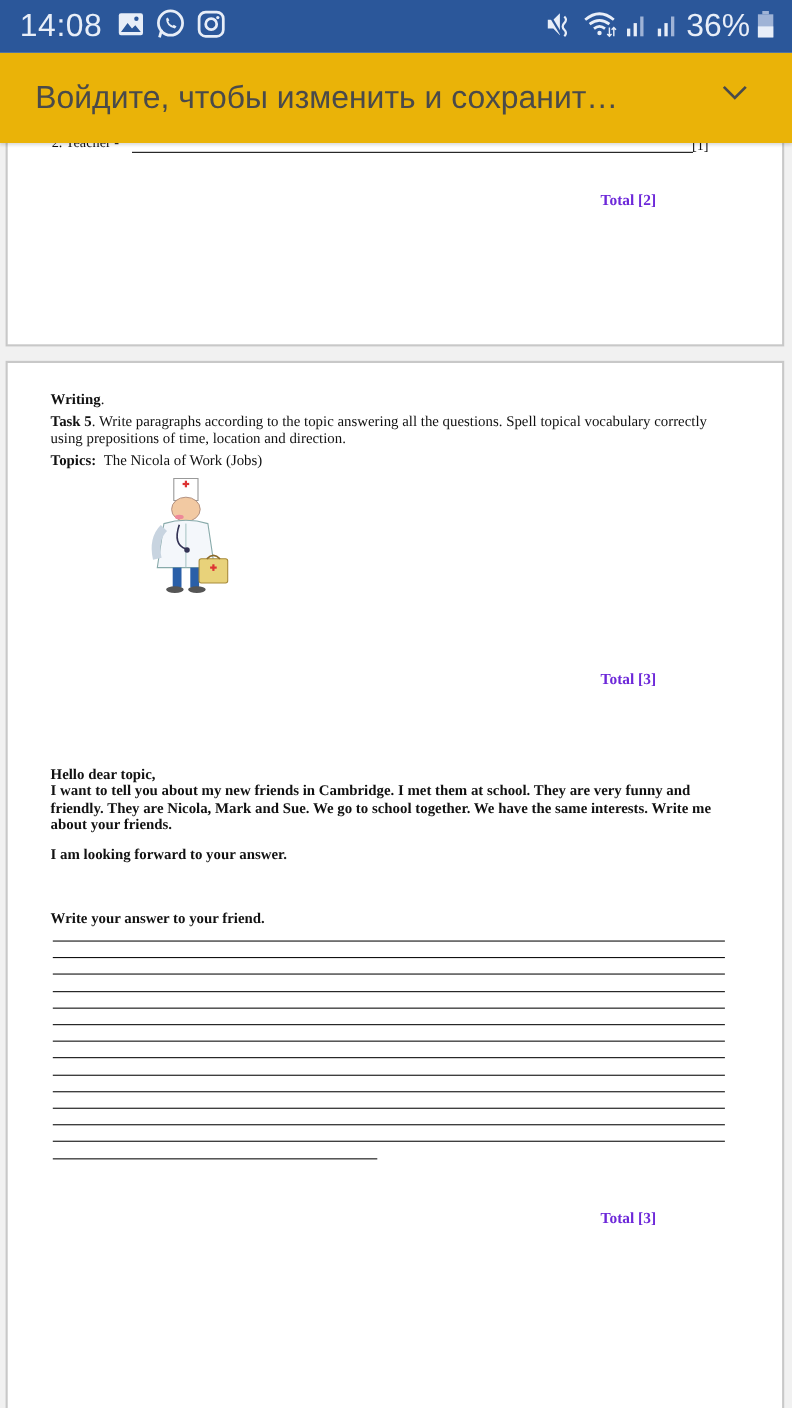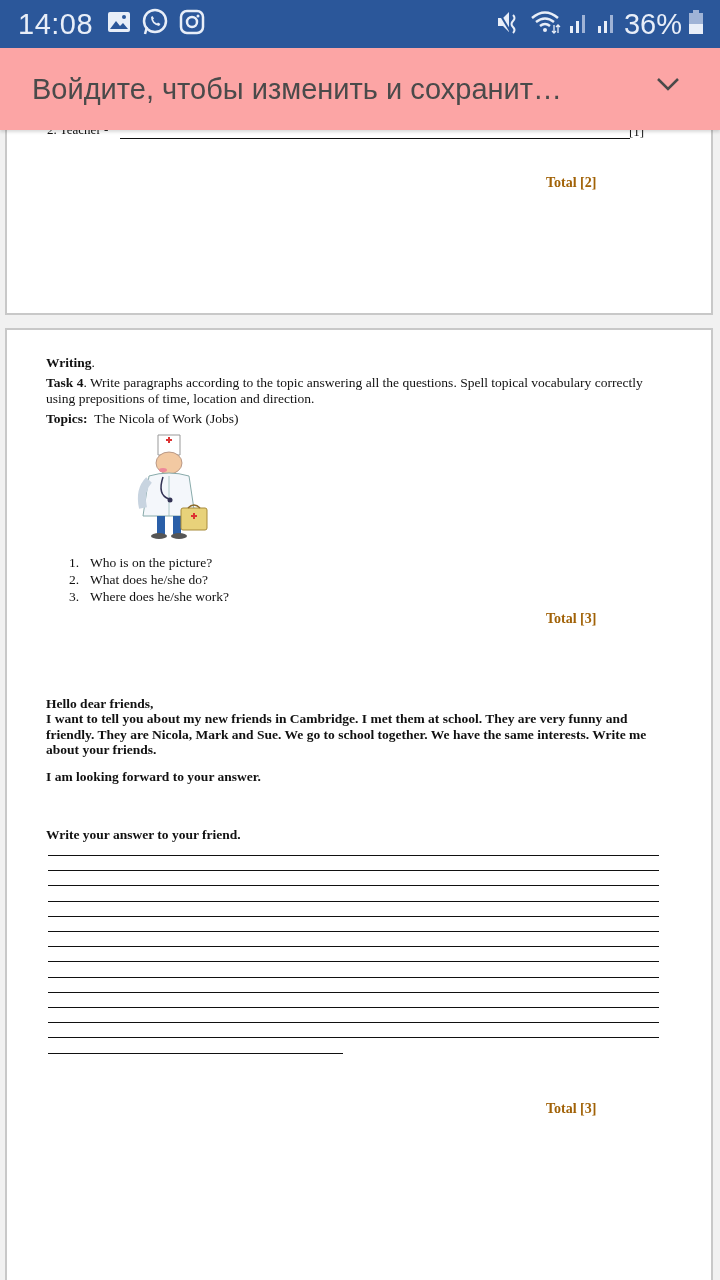--- a/index.html
+++ b/index.html
@@ -2,30 +2,30 @@
 <html><head>
 <meta charset="utf-8">
 <style>
   html, body { margin:0; padding:0; }
   body { width:720px; height:1280px; overflow:hidden; background:#f1f1f1; position:relative; font-family:"Liberation Serif", serif; }
   .statusbar { position:absolute; left:0; top:0; width:720px; height:48px; background:#2b579a; color:#e8eef8; font-family:"Liberation Sans", sans-serif; display:flex; align-items:center; z-index:5; }
   .sb-time { font-size:29px; margin-left:18px; letter-spacing:0.5px; }
   .sb-icons-left { display:flex; align-items:center; gap:10px; margin-left:14px; }
   .sb-right { margin-left:auto; display:flex; align-items:center; gap:6px; margin-right:16px; }
   .sb-pct { font-size:29px; }
-  .banner { position:absolute; left:0; top:48px; width:720px; height:82px; background:#fca5a5; display:flex; align-items:center; z-index:4; box-shadow:0 2px 3px rgba(0,0,0,0.15); }
+  .banner { position:absolute; left:0; top:48px; width:720px; height:82px; background:#eab308; display:flex; align-items:center; z-index:4; box-shadow:0 2px 3px rgba(0,0,0,0.15); }
   .banner-text { font-family:"Liberation Sans", sans-serif; font-size:29px; color:#4a4a4a; margin-left:32px; }
   .banner-chev { position:absolute; right:40px; top:28px; cursor:pointer; }
   .page { position:absolute; left:5px; width:708px; background:#fff; border:2px solid #c8c8c8; box-sizing:border-box; }
   .page1 { top:60px; height:255px; }
   .page2 { top:328px; height:980px; }
   .doc { color:#111; font-size:13.5px; line-height:15.5px; position:absolute; }
   .b { font-weight:bold; }
   .rule { position:absolute; left:41px; width:611px; height:0; border-top:1.3px solid #111; }
-  .totals { position:absolute; font-weight:bold; font-size:14px; color:#a16207; }
+  .totals { position:absolute; font-weight:bold; font-size:14px; color:#6d28d9; }
 </style>
 </head>
 <body>
 
 <div class="statusbar">
   <span class="sb-time">14:08</span>
   <div class="sb-icons-left">
     <span>
       <svg width="24" height="22" viewBox="0 0 24 22">
           <rect x="1" y="1" width="22" height="20" rx="2" fill="#e8eef8"></rect>
@@ -104,21 +104,21 @@
     <span>2. Teacher -</span>
   </div>
   <div style="position:absolute; left:113px; top:76px; width:510px; border-top:1.3px solid #111;"></div>
   <div class="doc" style="left:622px; top:62px; font-size:13px;">[1]</div>
   <div class="totals" style="left:539px; top:113px;">Total [2]</div>
 </div>
 
 <div class="page page2">
   <div class="doc" style="left:39px; top:25px;"><span class="b">Writing</span><span>.</span></div>
 
-  <div class="doc" style="left:39px; top:45px; width:600px;"><span class="b">Task 4</span><span>. Write paragraphs according to the topic answering all the questions. Spell topical vocabulary correctly using prepositions of time, location and direction.</span></div>
+  <div class="doc" style="left:39px; top:45px; width:600px;"><span class="b">Task 5</span><span>. Write paragraphs according to the topic answering all the questions. Spell topical vocabulary correctly using prepositions of time, location and direction.</span></div>
 
   <div class="doc" style="left:39px; top:81px;"><span class="b">Topics:</span>&nbsp;&nbsp;<span>The Nicola of Work (Jobs)</span></div>
 
   <div style="position:absolute; left:118px; top:100px; width:90px; height:120px;">
     <svg width="90" height="120" viewBox="0 0 90 120">
 
       <path d="M33 5 h22 v20 h-22z" fill="#fff" stroke="#999" stroke-width="1"></path>
       <rect x="41" y="9" width="6" height="2" fill="#d33"></rect>
         <rect x="43" y="7" width="2" height="6" fill="#d33"></rect>
 
@@ -137,29 +137,24 @@
       <ellipse cx="34" cy="106" rx="8" ry="3" fill="#555"></ellipse>
       <ellipse cx="54" cy="106" rx="8" ry="3" fill="#555"></ellipse>
 
       <rect x="56" y="78" width="26" height="22" rx="2" fill="#e8d27a" stroke="#a88b3a" stroke-width="1"></rect>
       <rect x="66" y="85" width="6" height="2" fill="#d33"></rect>
         <rect x="68" y="83" width="2" height="6" fill="#d33"></rect>
       <path d="M63 78 q6 -6 12 0" stroke="#8b6a2a" stroke-width="1.5" fill="none"></path>
     </svg>
   </div>
 
-  <div class="doc" style="left:62px; top:225px;">
-    <div style="height:17px;"><span style="display:inline-block; width:21px;">1.</span><span>Who is on the picture?</span></div>
-    <div style="height:17px;"><span style="display:inline-block; width:21px;">2.</span><span>What does he/she do?</span></div>
-    <div style="height:17px;"><span style="display:inline-block; width:21px;">3.</span><span>Where does he/she work?</span></div>
-  </div>
   <div class="totals" style="left:539px; top:281px;">Total [3]</div>
 
 
-  <div class="doc b" style="left:39px; top:366px;">Hello dear friends,</div>
+  <div class="doc b" style="left:39px; top:366px;">Hello dear topic,</div>
   <div class="doc b" style="left:39px; top:381px; width:625px;">I want to tell you about my new friends in Cambridge. I met them at school. They are very funny and friendly. They are Nicola, Mark and Sue. We go to school together. We have the same interests. Write me about your friends.</div>
   <div class="doc b" style="left:39px; top:439px;">I am looking forward to your answer.</div>
   <div class="doc b" style="left:39px; top:497px;">Write your answer to your friend.</div>
 
   <div id="answer-lines">
       <div class="rule" style="top: 525px;"></div>
       <div class="rule" style="top: 540.2px;"></div>
       <div class="rule" style="top: 555.4px;"></div>
       <div class="rule" style="top: 570.6px;"></div>
       <div class="rule" style="top: 585.8px;"></div>

